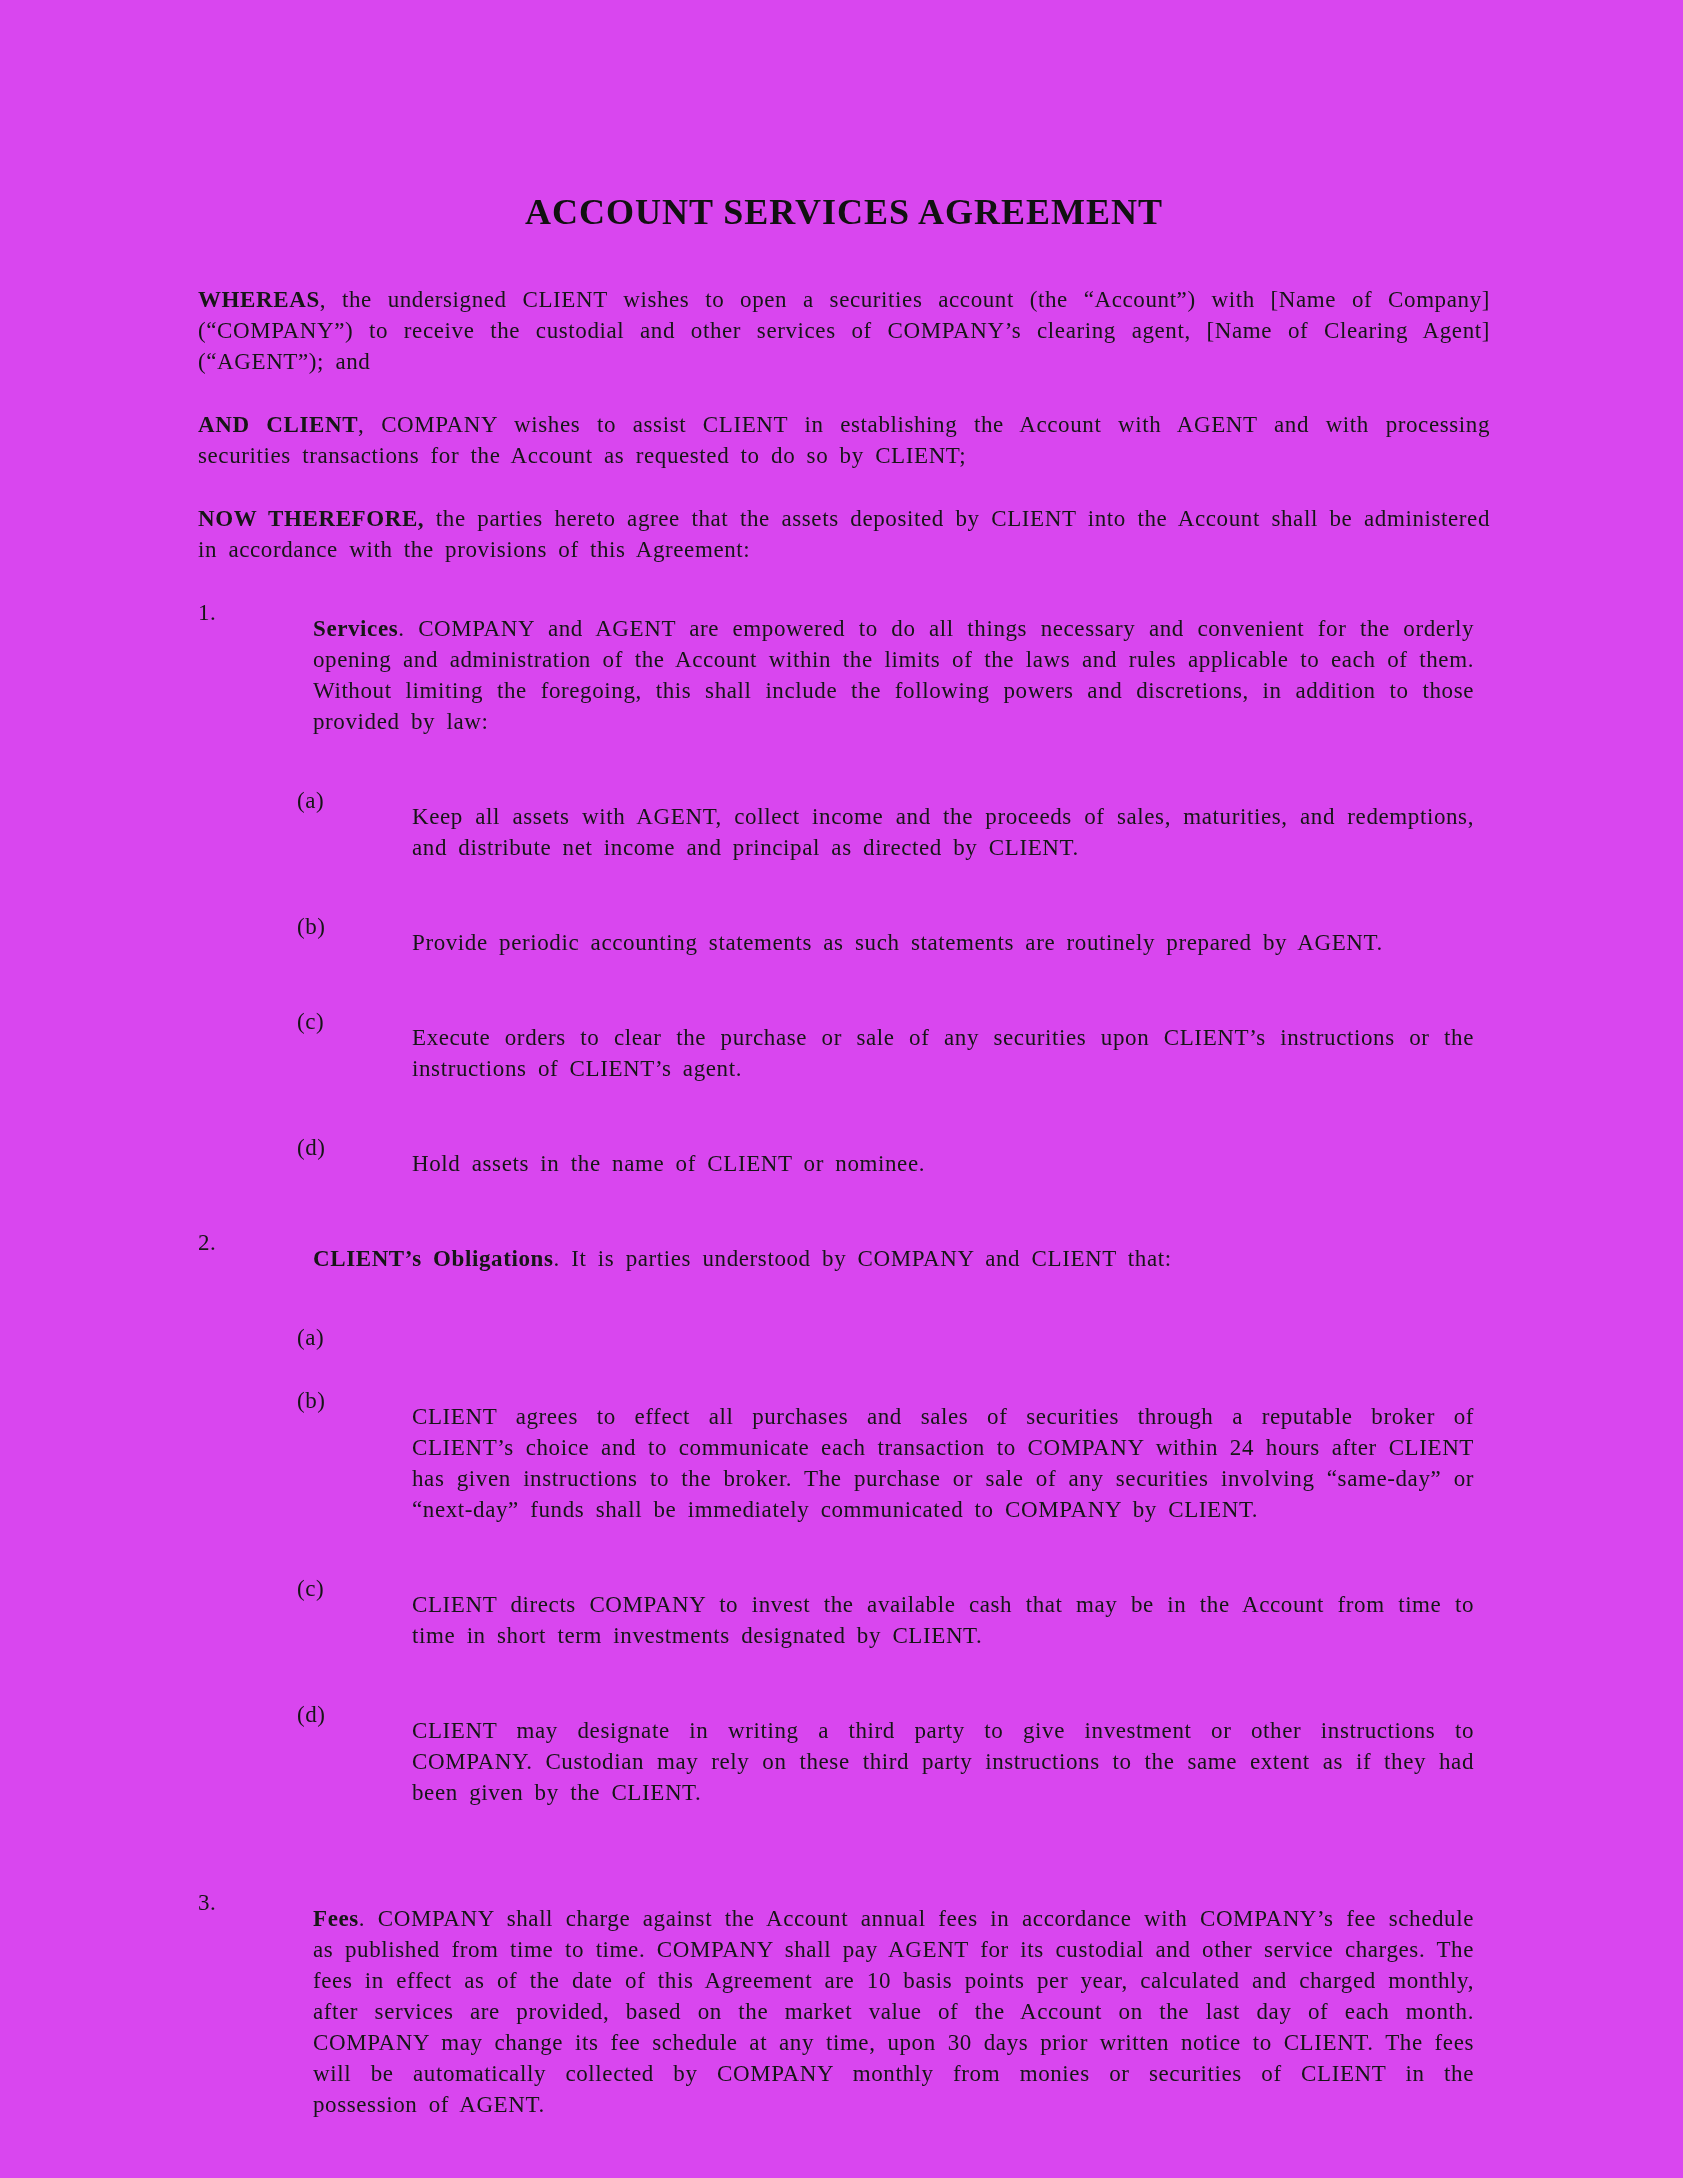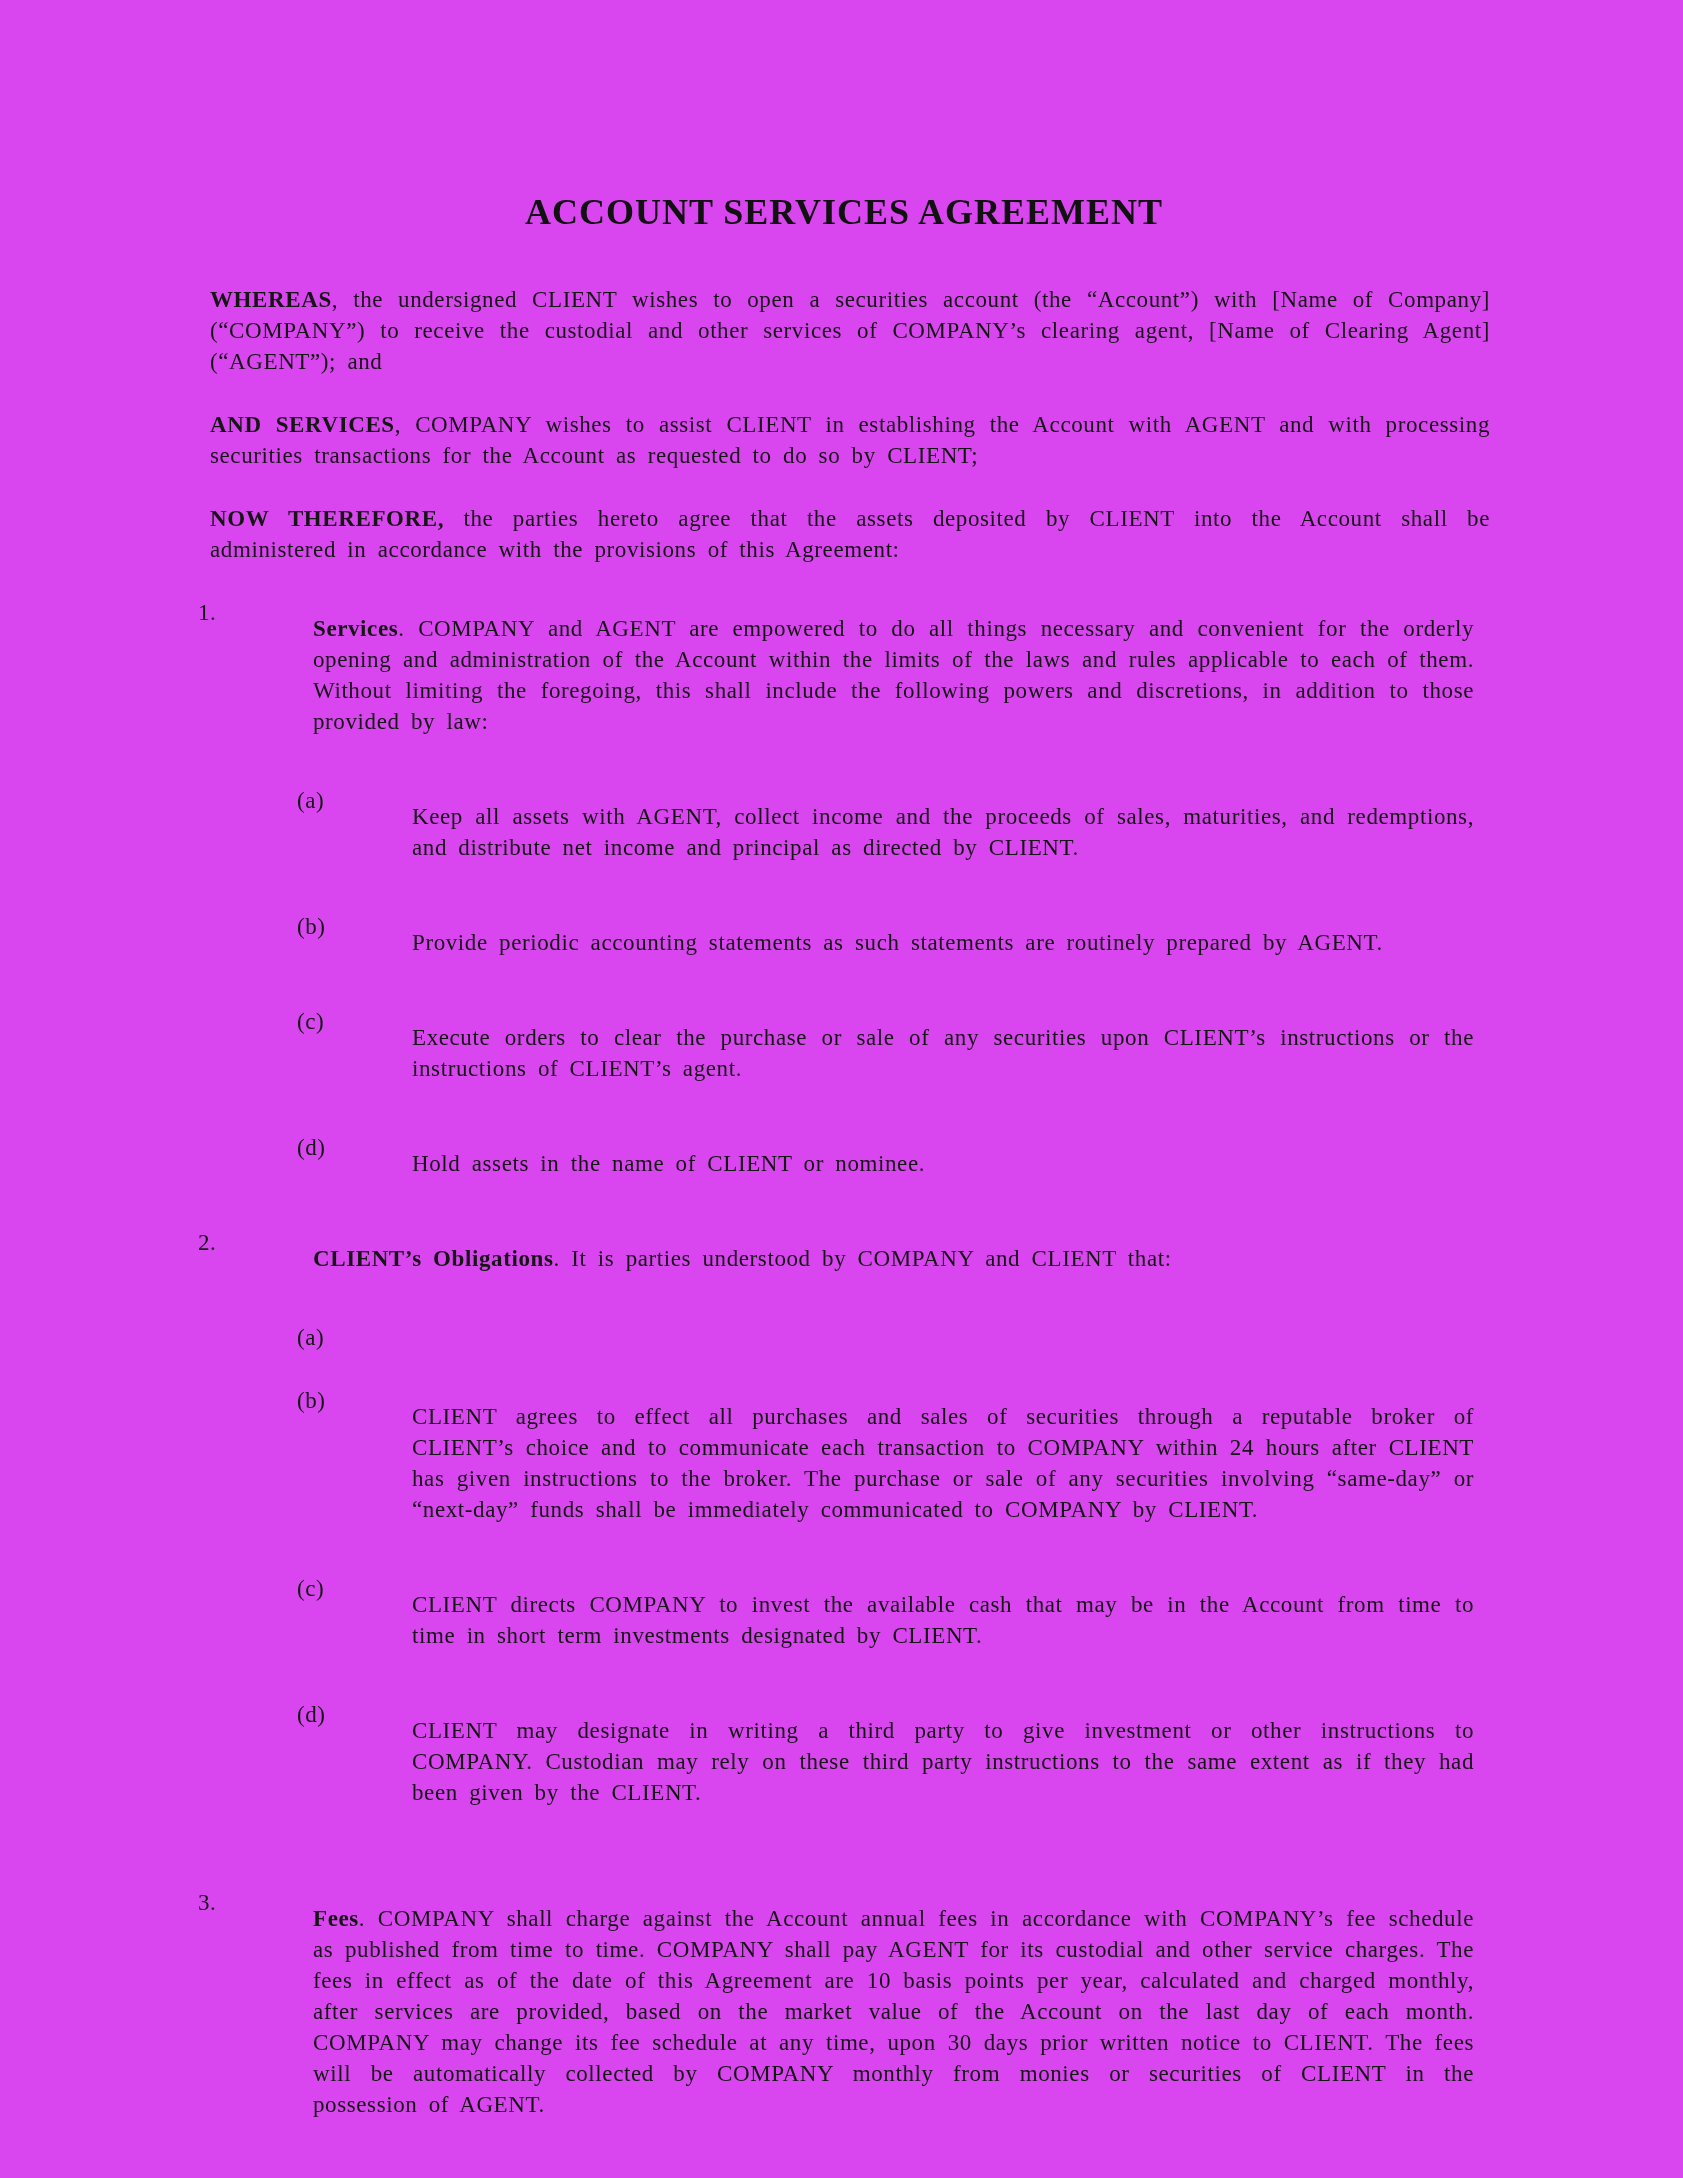--- a/index.html
+++ b/index.html
@@ -25,21 +25,21 @@
     margin: 0 0 51px 0;
     font-family: "Liberation Serif", "DejaVu Serif", serif;
   }
   .para {
     font-size: 23px;
     line-height: 31px;
     letter-spacing: 0.6px;
     word-spacing: 5px;
     text-align: justify;
     color: #161616;
-    margin: 0 0 32px 12px;
+    margin: 0 0 32px 0;
   }
   .lead { font-weight: bold; }
   .sec-heading { font-weight: bold; }
   .row {
     display: flex;
     align-items: flex-start;
     margin: 0 0 32px 0;
   }
   .row .para { margin: 16px; flex: 1 1 auto; }
   .num-col {
@@ -62,21 +62,21 @@
 </head>
 <body>
 
 <div class="page">
   <div class="content">
 
     <h1 class="doc-title">ACCOUNT SERVICES AGREEMENT</h1>
 
     <p class="para"><span class="lead">WHEREAS</span><span>, the undersigned CLIENT wishes to open a securities account (the “Account”) with [Name of Company] (“COMPANY”) to receive the custodial and other services of COMPANY’s clearing agent, [Name of Clearing Agent] (“AGENT”); and</span></p>
 
-    <p class="para"><span class="lead">AND SERVICES</span><span>, COMPANY wishes to assist CLIENT in establishing the Account with AGENT and with processing securities transactions for the Account as requested to do so by CLIENT;</span></p>
+    <p class="para"><span class="lead">AND CLIENT</span><span>, COMPANY wishes to assist CLIENT in establishing the Account with AGENT and with processing securities transactions for the Account as requested to do so by CLIENT;</span></p>
 
     <p class="para"><span class="lead">NOW THEREFORE,</span><span> the parties hereto agree that the assets deposited by CLIENT into the Account shall be administered in accordance with the provisions of this Agreement:</span></p>
 
     <div class="row">
       <div class="num-col">1.</div>
       <p class="para"><span class="sec-heading">Services</span><span>. COMPANY and AGENT are empowered to do all things necessary and convenient for the orderly opening and administration of the Account within the limits of the laws and rules applicable to each of them. Without limiting the foregoing, this shall include the following powers and discretions, in addition to those provided by law:</span></p>
     </div>
 
     <div class="row item-row">
       <div class="letter-col">(a)</div>

